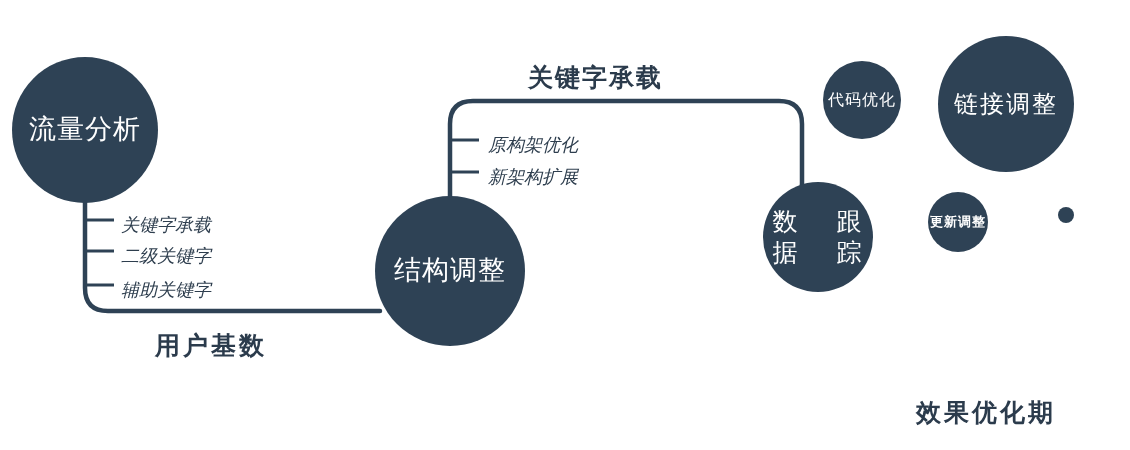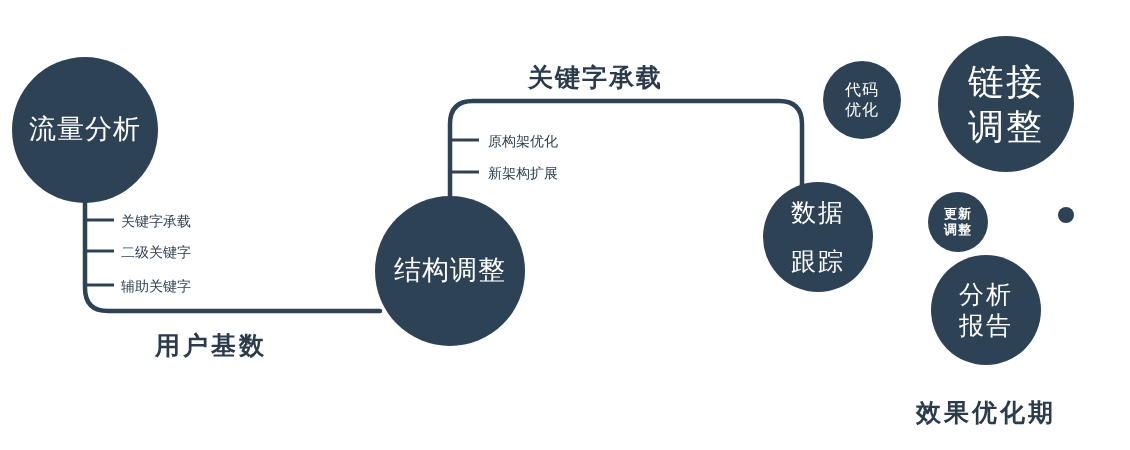--- a/index.html
+++ b/index.html
@@ -7,40 +7,40 @@
     position:relative;
     width:1130px;height:450px;
     background:#ffffff;
     font-family:"Liberation Sans", sans-serif;
     overflow:hidden;
   }
   .wires{position:absolute;left:0;top:0;width:1130px;height:450px;}
   .node{
     position:absolute;border-radius:50%;
     background:#2e4255;color:#ffffff;
-    display:flex;flex-direction:column;align-items:center;justify-content:center;
+    display:flex;flex-direction:row;align-items:center;justify-content:center;
     text-align:center;line-height:1.25;
   }
   .node span{display:block;}
   .n-traffic{left:12px;top:57px;width:146px;height:146px;font-size:27px;letter-spacing:1px;}
   .n-structure{left:375px;top:196px;width:150px;height:150px;font-size:27px;letter-spacing:1px;}
   .n-tracking{left:763px;top:182px;width:110px;height:110px;font-size:25px;letter-spacing:2px;gap:18px;}
   .n-code{left:823px;top:61px;width:78px;height:78px;font-size:16px;letter-spacing:1px;}
-  .n-link{left:938px;top:36px;width:136px;height:136px;font-size:36px;letter-spacing:2px;}
+  .n-link{left:938px;top:36px;width:136px;height:136px;font-size:24px;letter-spacing:2px;}
   .n-update{left:928px;top:192px;width:60px;height:60px;font-size:13px;font-weight:bold;letter-spacing:1px;}
   .n-report{left:931px;top:255px;width:110px;height:110px;font-size:25px;letter-spacing:2px;}
   .n-dot{left:1058px;top:207px;width:16px;height:16px;}
   .edge-label{
     position:absolute;color:#2b3b4c;font-weight:600;white-space:nowrap;
   }
   .l-keyword{left:528px;top:61px;font-size:25px;letter-spacing:2px;}
   .l-userbase{left:155px;top:329px;font-size:25px;letter-spacing:3px;}
   .l-effect{left:916px;top:396px;font-size:25px;letter-spacing:3px;}
   .tick-label{
-    position:absolute;color:#2e3e4e;font-size:14px;white-space:nowrap;font-weight:500;
+    position:absolute;color:#2e3e4e;font-size:18px;white-space:nowrap;font-weight:500;font-style:italic;
   }
   .t-left-0{left:121px;top:213px;}
   .t-left-1{left:121px;top:244px;}
   .t-left-2{left:121px;top:278px;}
   .t-mid-0{left:488px;top:133px;}
   .t-mid-1{left:488px;top:165px;}
 </style>
 </head>
 <body>
 
@@ -81,24 +81,20 @@
   <div class="node n-link">
     <span>链接</span>
     <span>调整</span>
   </div>
 
   <div class="node n-update">
     <span>更新</span>
     <span>调整</span>
   </div>
 
-  <div class="node n-report">
-    <span>分析</span>
-    <span>报告</span>
-  </div>
 
   <div class="node n-dot"></div>
 
   <div class="edge-label l-userbase">用户基数</div>
   <div class="edge-label l-keyword">关键字承载</div>
   <div class="edge-label l-effect">效果优化期</div>
 
   <div class="tick-label t-left-0">关键字承载</div>
   <div class="tick-label t-left-1">二级关键字</div>
   <div class="tick-label t-left-2">辅助关键字</div>

